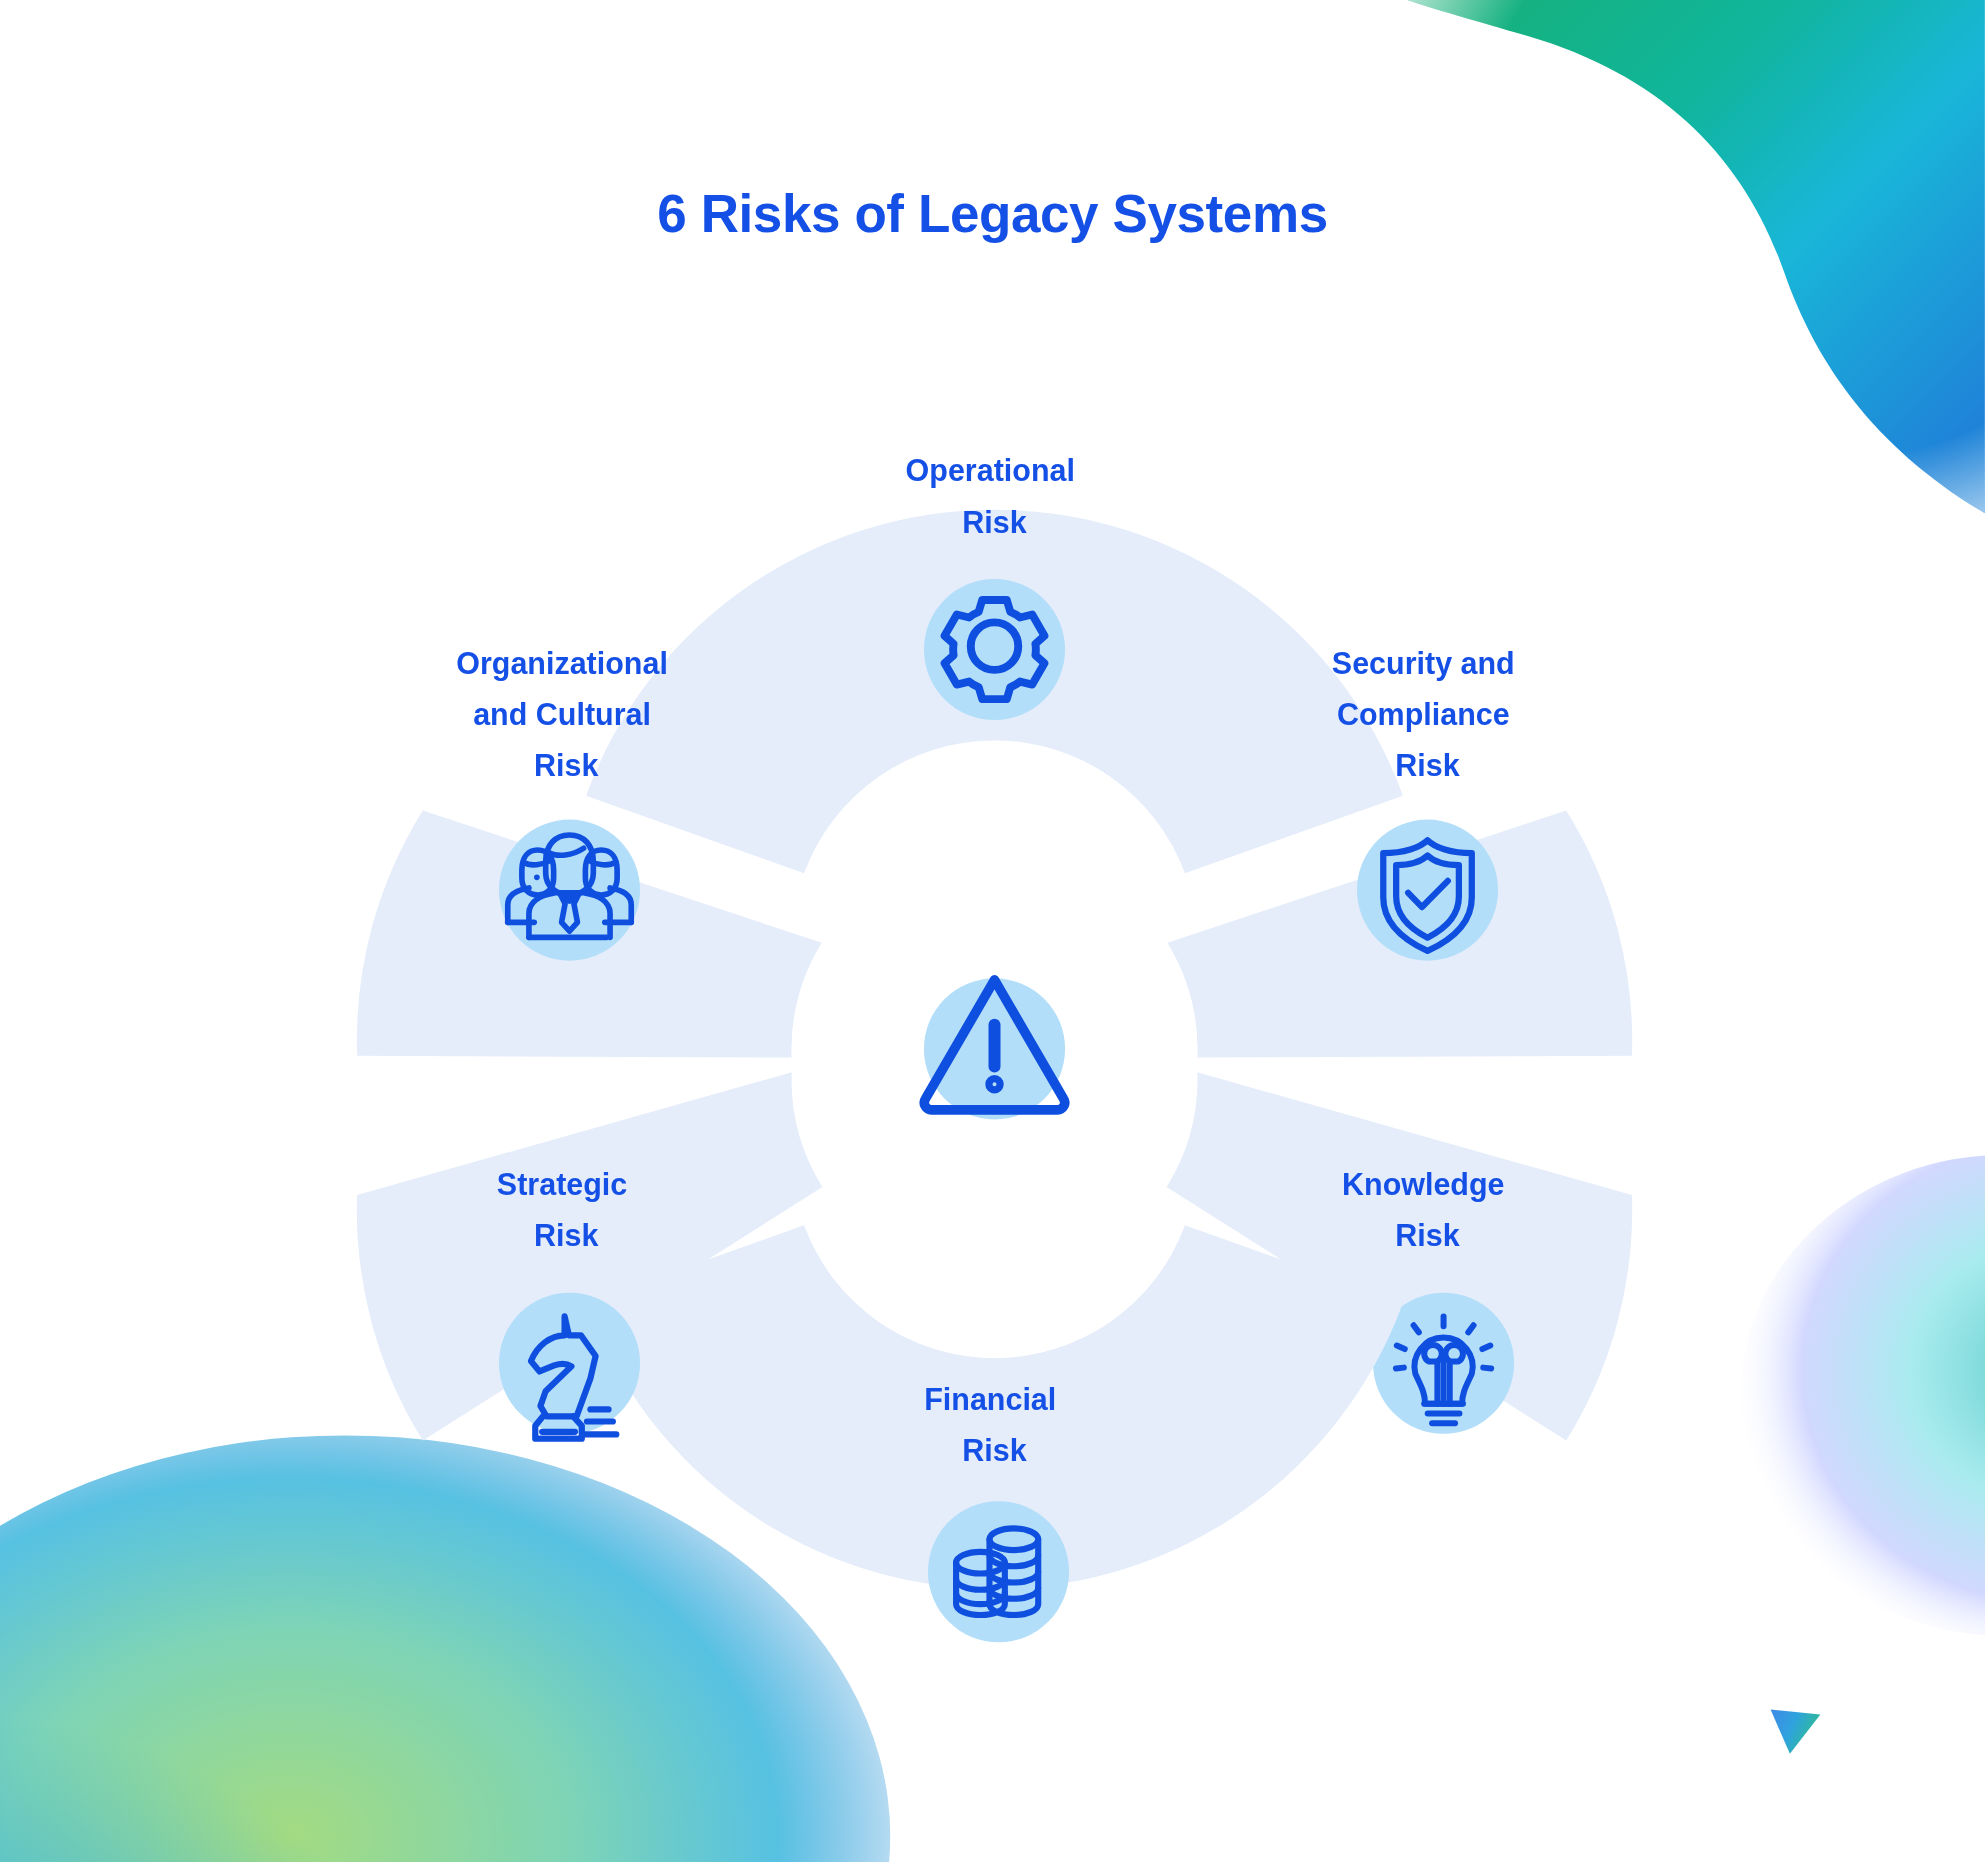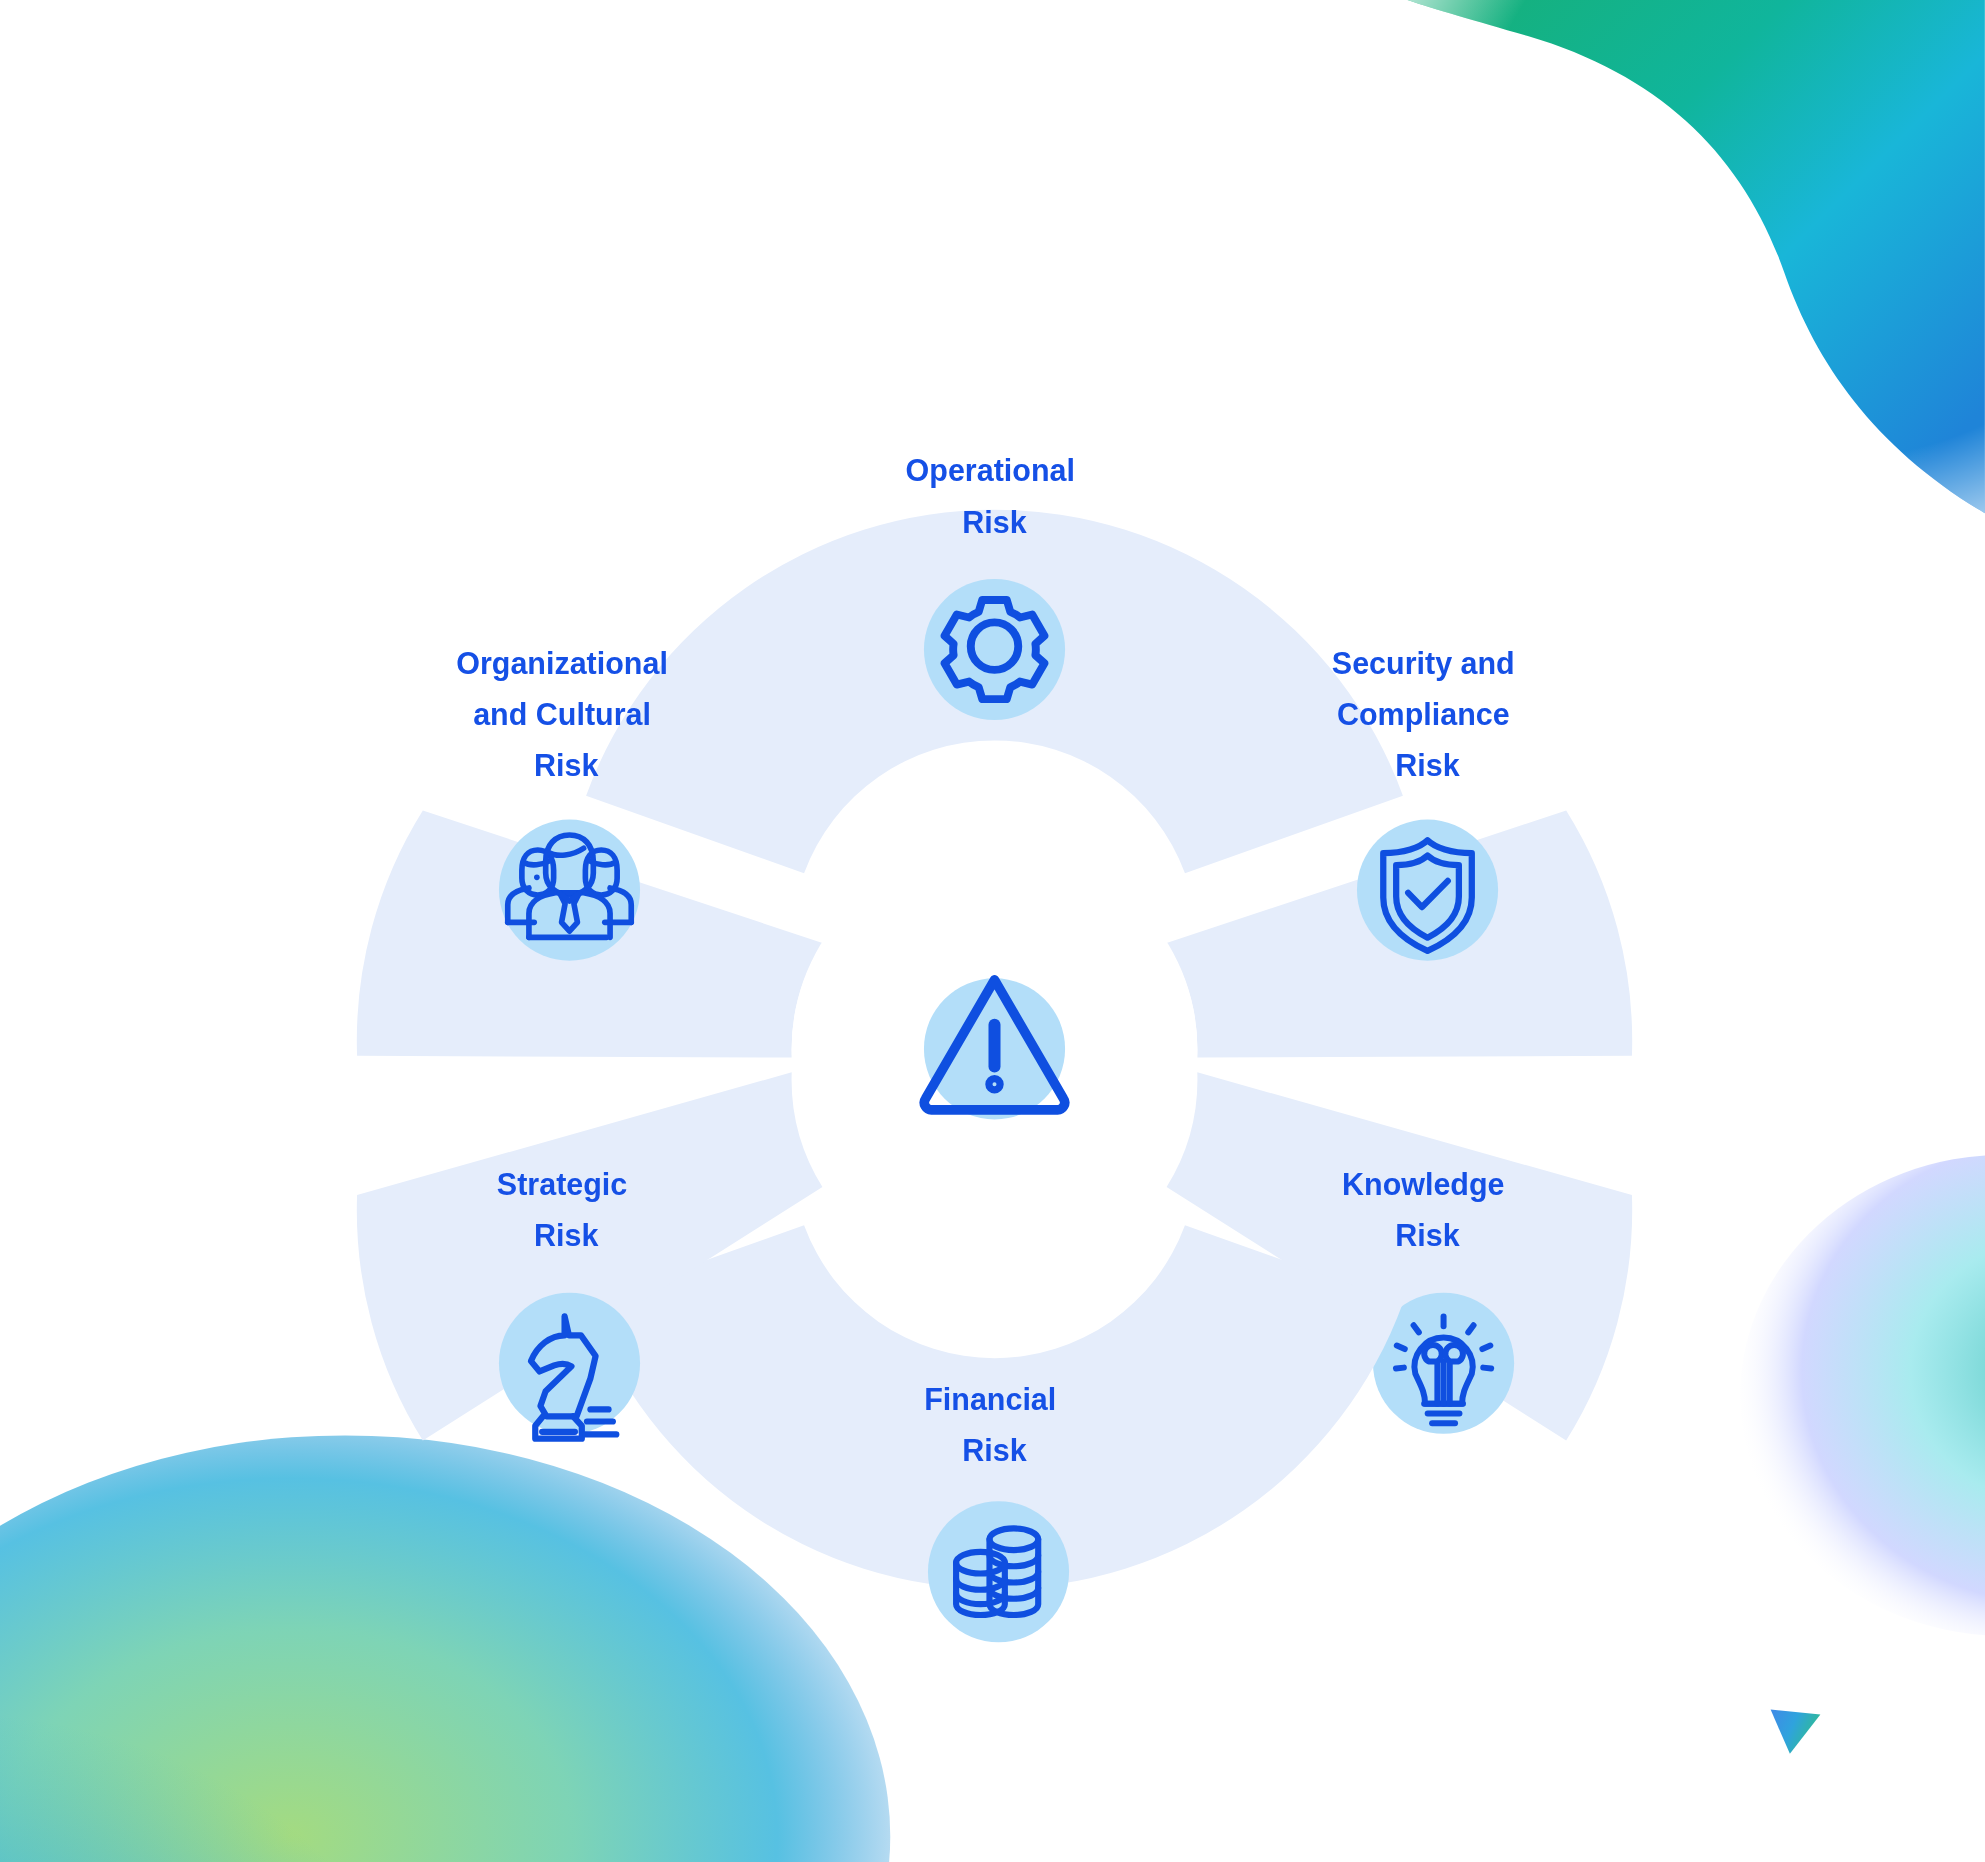--- a/index.html
+++ b/index.html
@@ -112,20 +112,21 @@
     <g>
       <ellipse cx="430" cy="2290" rx="680" ry="500" fill="url(#gradBL)"></ellipse>
       <ellipse cx="250" cy="2310" rx="520" ry="400" fill="url(#gradBL2)"></ellipse>
     </g>
 
     <g>
       <ellipse cx="2500" cy="1740" rx="330" ry="300" fill="url(#gradR)"></ellipse>
     </g>
   </svg>
 
+  <div id="title">6 Risks of Legacy Systems</div>
 
   <svg id="wheel" viewBox="0 0 2475 2322">
 
     <g>
       <path fill="#e5edfb" d="M 1002.5 1089.1
                A 253 253 0 0 1 1477.5 1089.1
                L 1749.3 992.2
                A 542 542 0 0 0 730.7 992.2
                Z"></path>
       <circle cx="1240" cy="810" r="88" fill="#b3def9"></circle>

